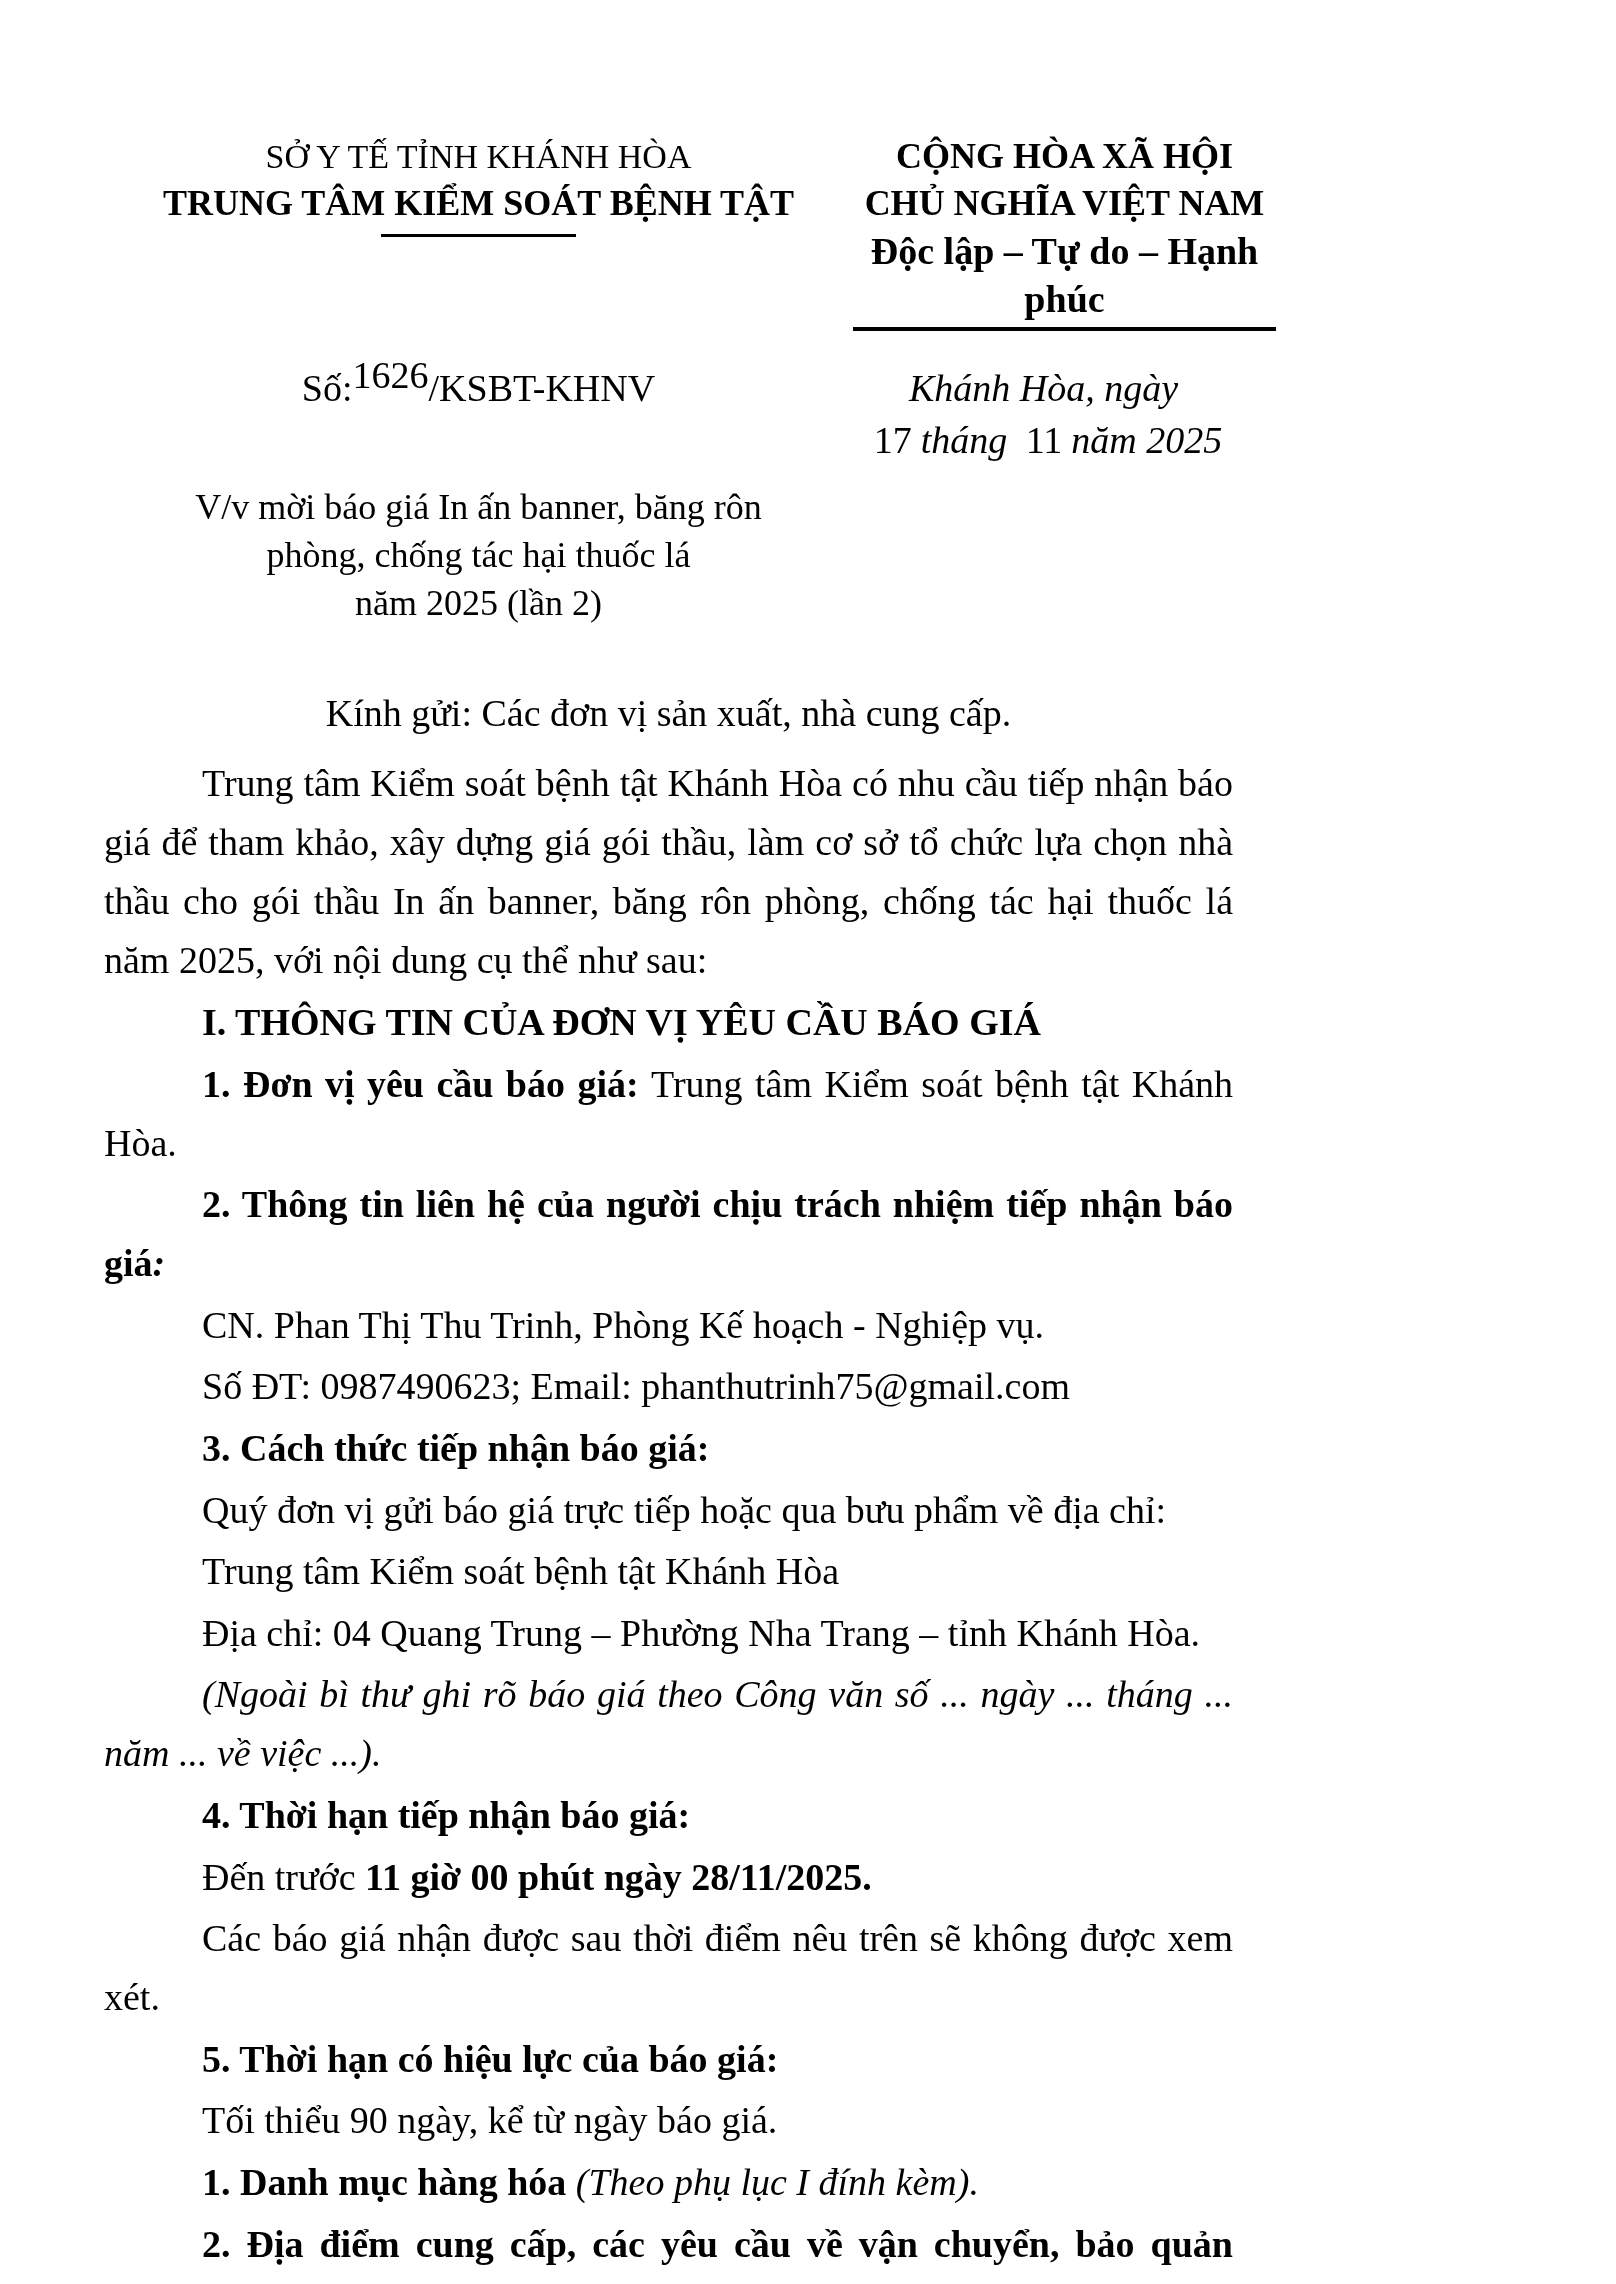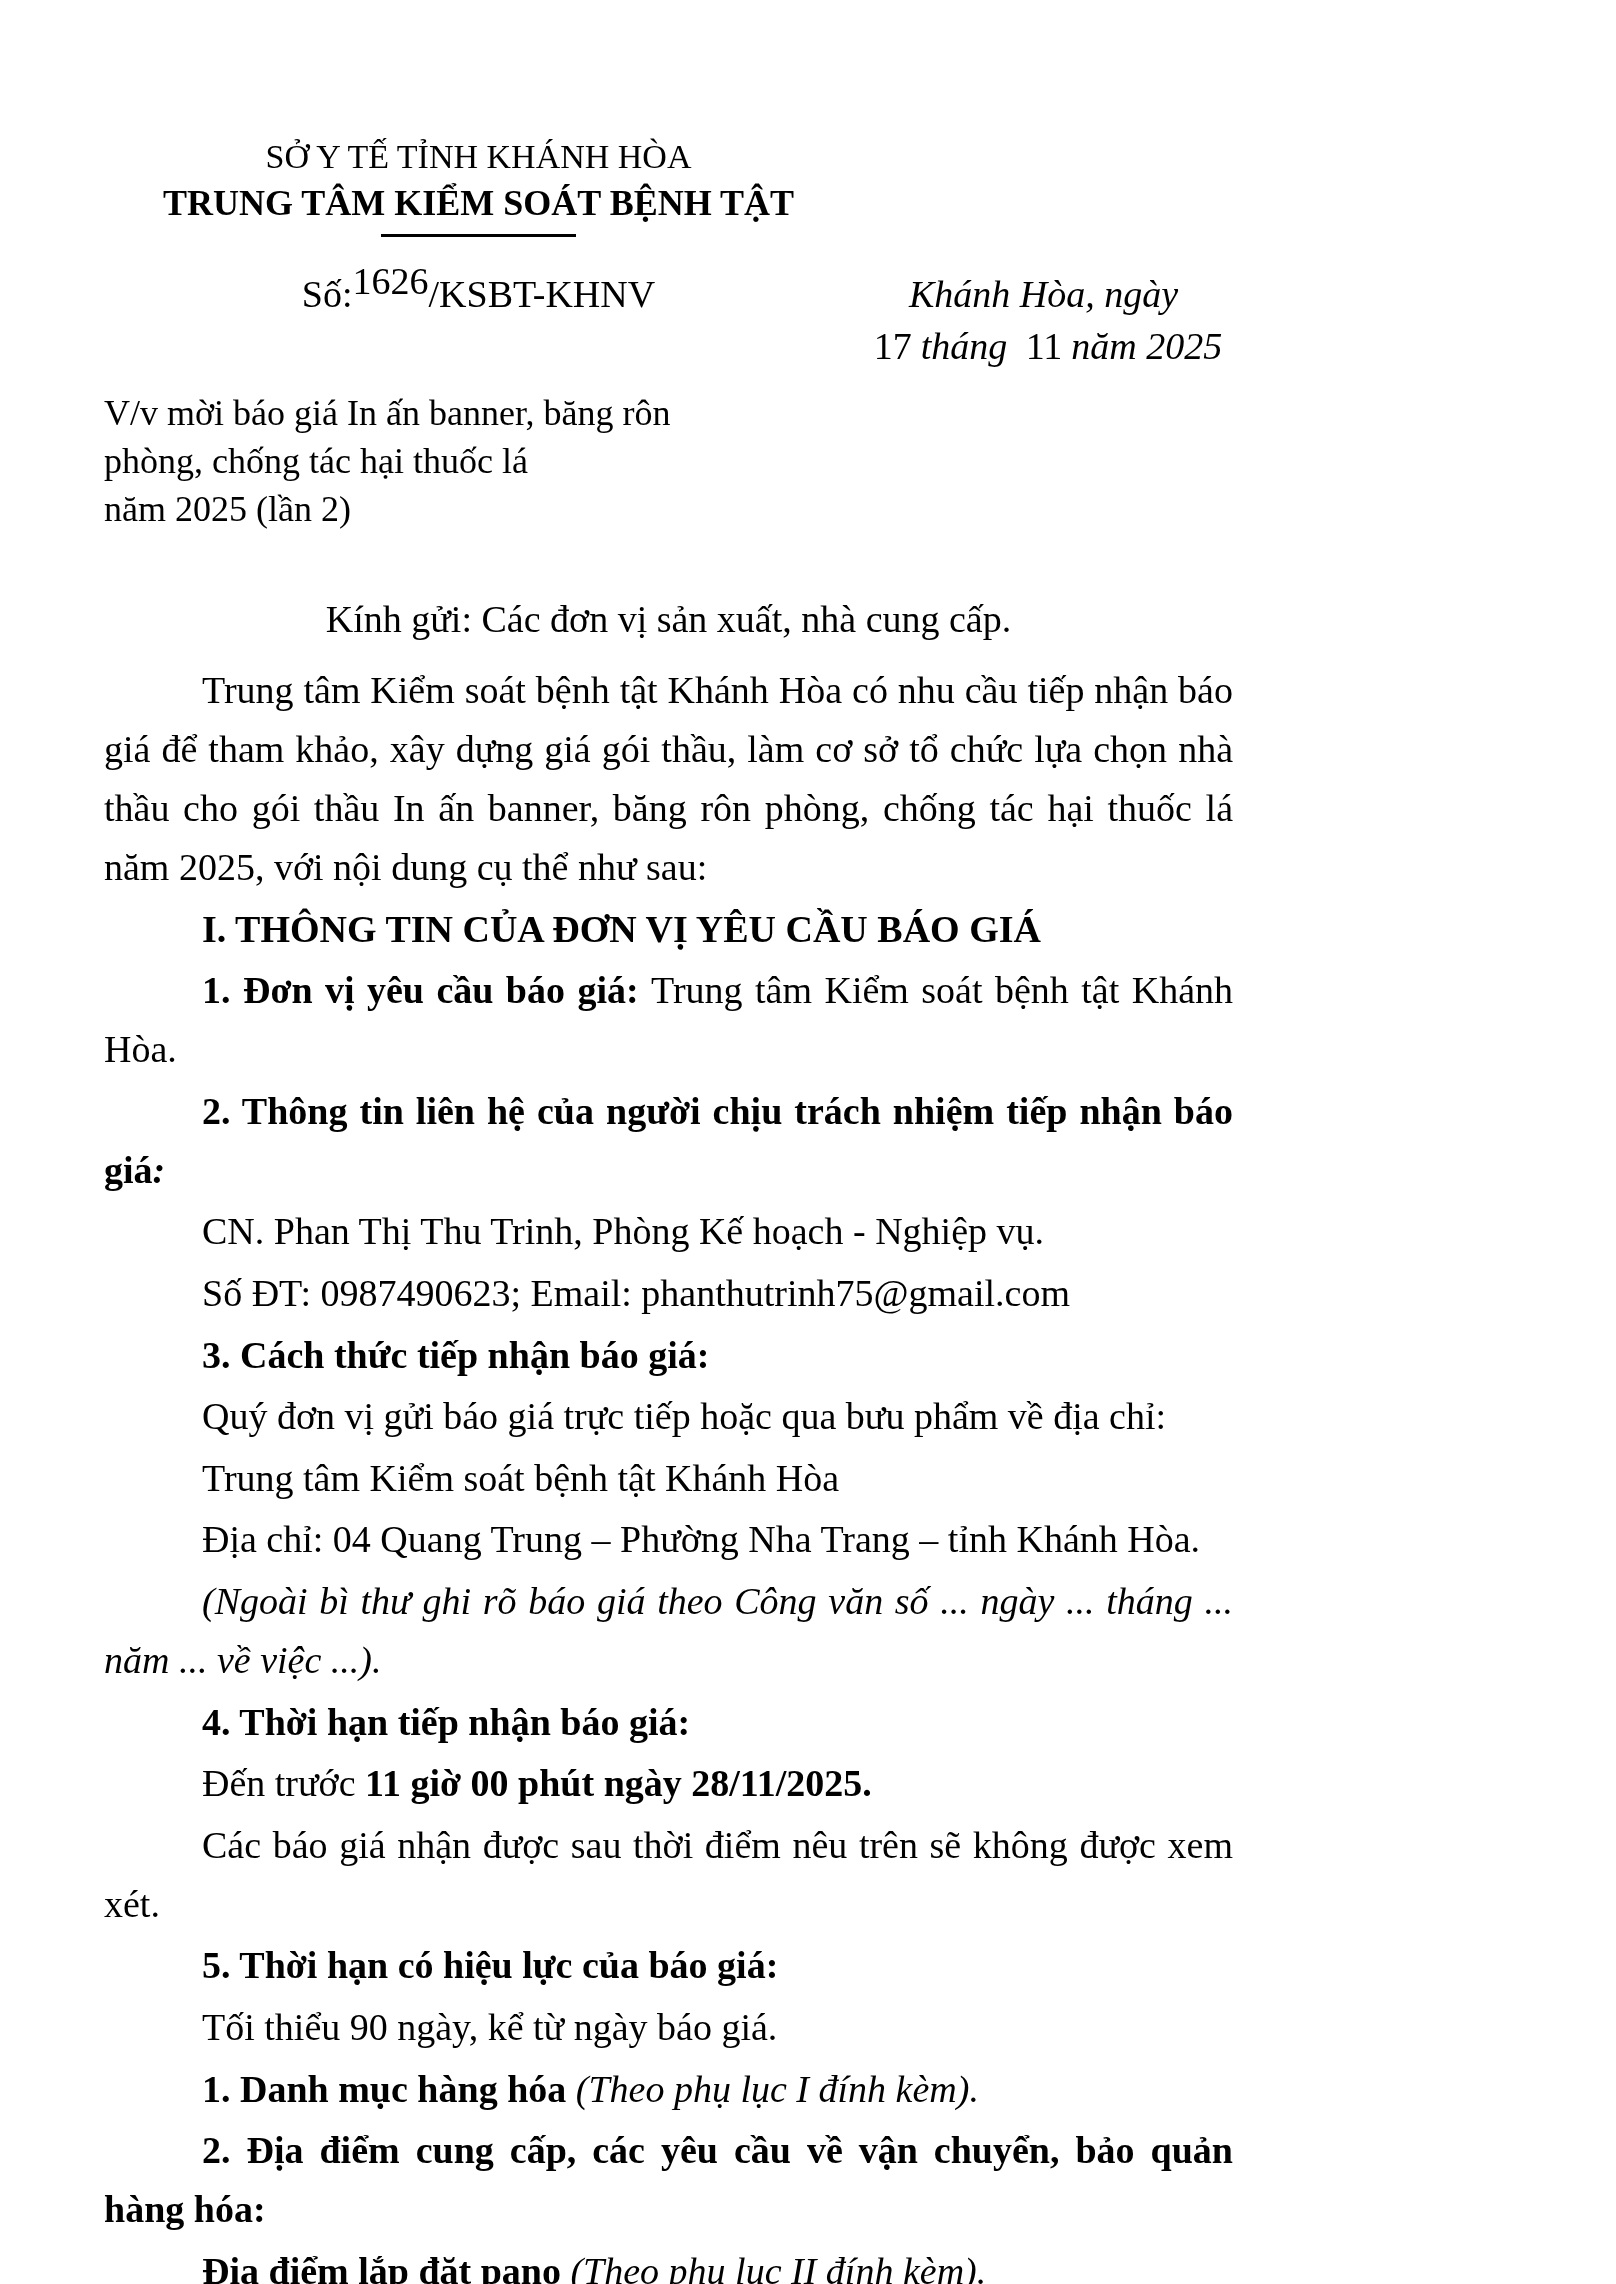--- a/index.html
+++ b/index.html
@@ -26,21 +26,21 @@
   .rule{height:3.9px;background:#000;margin:6.5px auto 0 auto;}
   .rule-left{width:195px;}
   .rule-right{width:423px;margin-top:3.9px;}
   
   .meta-row{display:flex;padding:31px 98px 0 104px;align-items:baseline;}
   .doc-number{flex:0 0 749px;text-align:center;font-size:38px;line-height:52px;}
   .doc-number .raised{position:relative;top:-13px;}
   .doc-date{flex:1;text-align:center;font-size:38px;line-height:52px;font-style:italic;}
   .doc-date .upright{font-style:normal;margin:0 9px;}
   
-  .subject{width:749px;margin:17px 0 0 104px;text-align:left;}
+  .subject{width:749px;margin:17px 0 0 104px;text-align:center;}
   .subject p{margin:0;font-size:36px;line-height:48px;}
   
   .salutation{
     margin:57px 99px 0 104px;
     text-align:center;
     font-size:38px;line-height:59px;
   }
   
   .doc-body{margin:11.7px 99px 0 104px;}
   .doc-body p.para{
@@ -58,20 +58,25 @@
 </head>
 <body>
 
 <div class="page">
 
   <div class="header">
     <div class="h-left">
       <div class="org-name">SỞ Y TẾ TỈNH KHÁNH HÒA</div>
       <div class="org-unit">TRUNG TÂM KIỂM SOÁT BỆNH TẬT</div>
       <div class="rule rule-left"></div>
+    </div>
+    <div class="h-right">
+      <div class="country">CỘNG HÒA XÃ HỘI CHỦ NGHĨA VIỆT NAM</div>
+      <div class="motto">Độc lập – Tự do – Hạnh phúc</div>
+      <div class="rule rule-right"></div>
     </div>
   </div>
 
   <div class="meta-row">
     <div class="doc-number"><span>Số:</span><span class="raised">1626</span><span>/KSBT-KHNV</span></div>
     <div class="doc-date"><span>Khánh Hòa, ngày</span> <span class="upright">17</span><span>tháng</span> <span class="upright">11</span><span>năm 2025</span></div>
   </div>
 
   <div class="subject">
     <p>V/v mời báo giá In ấn banner, băng rôn</p>

